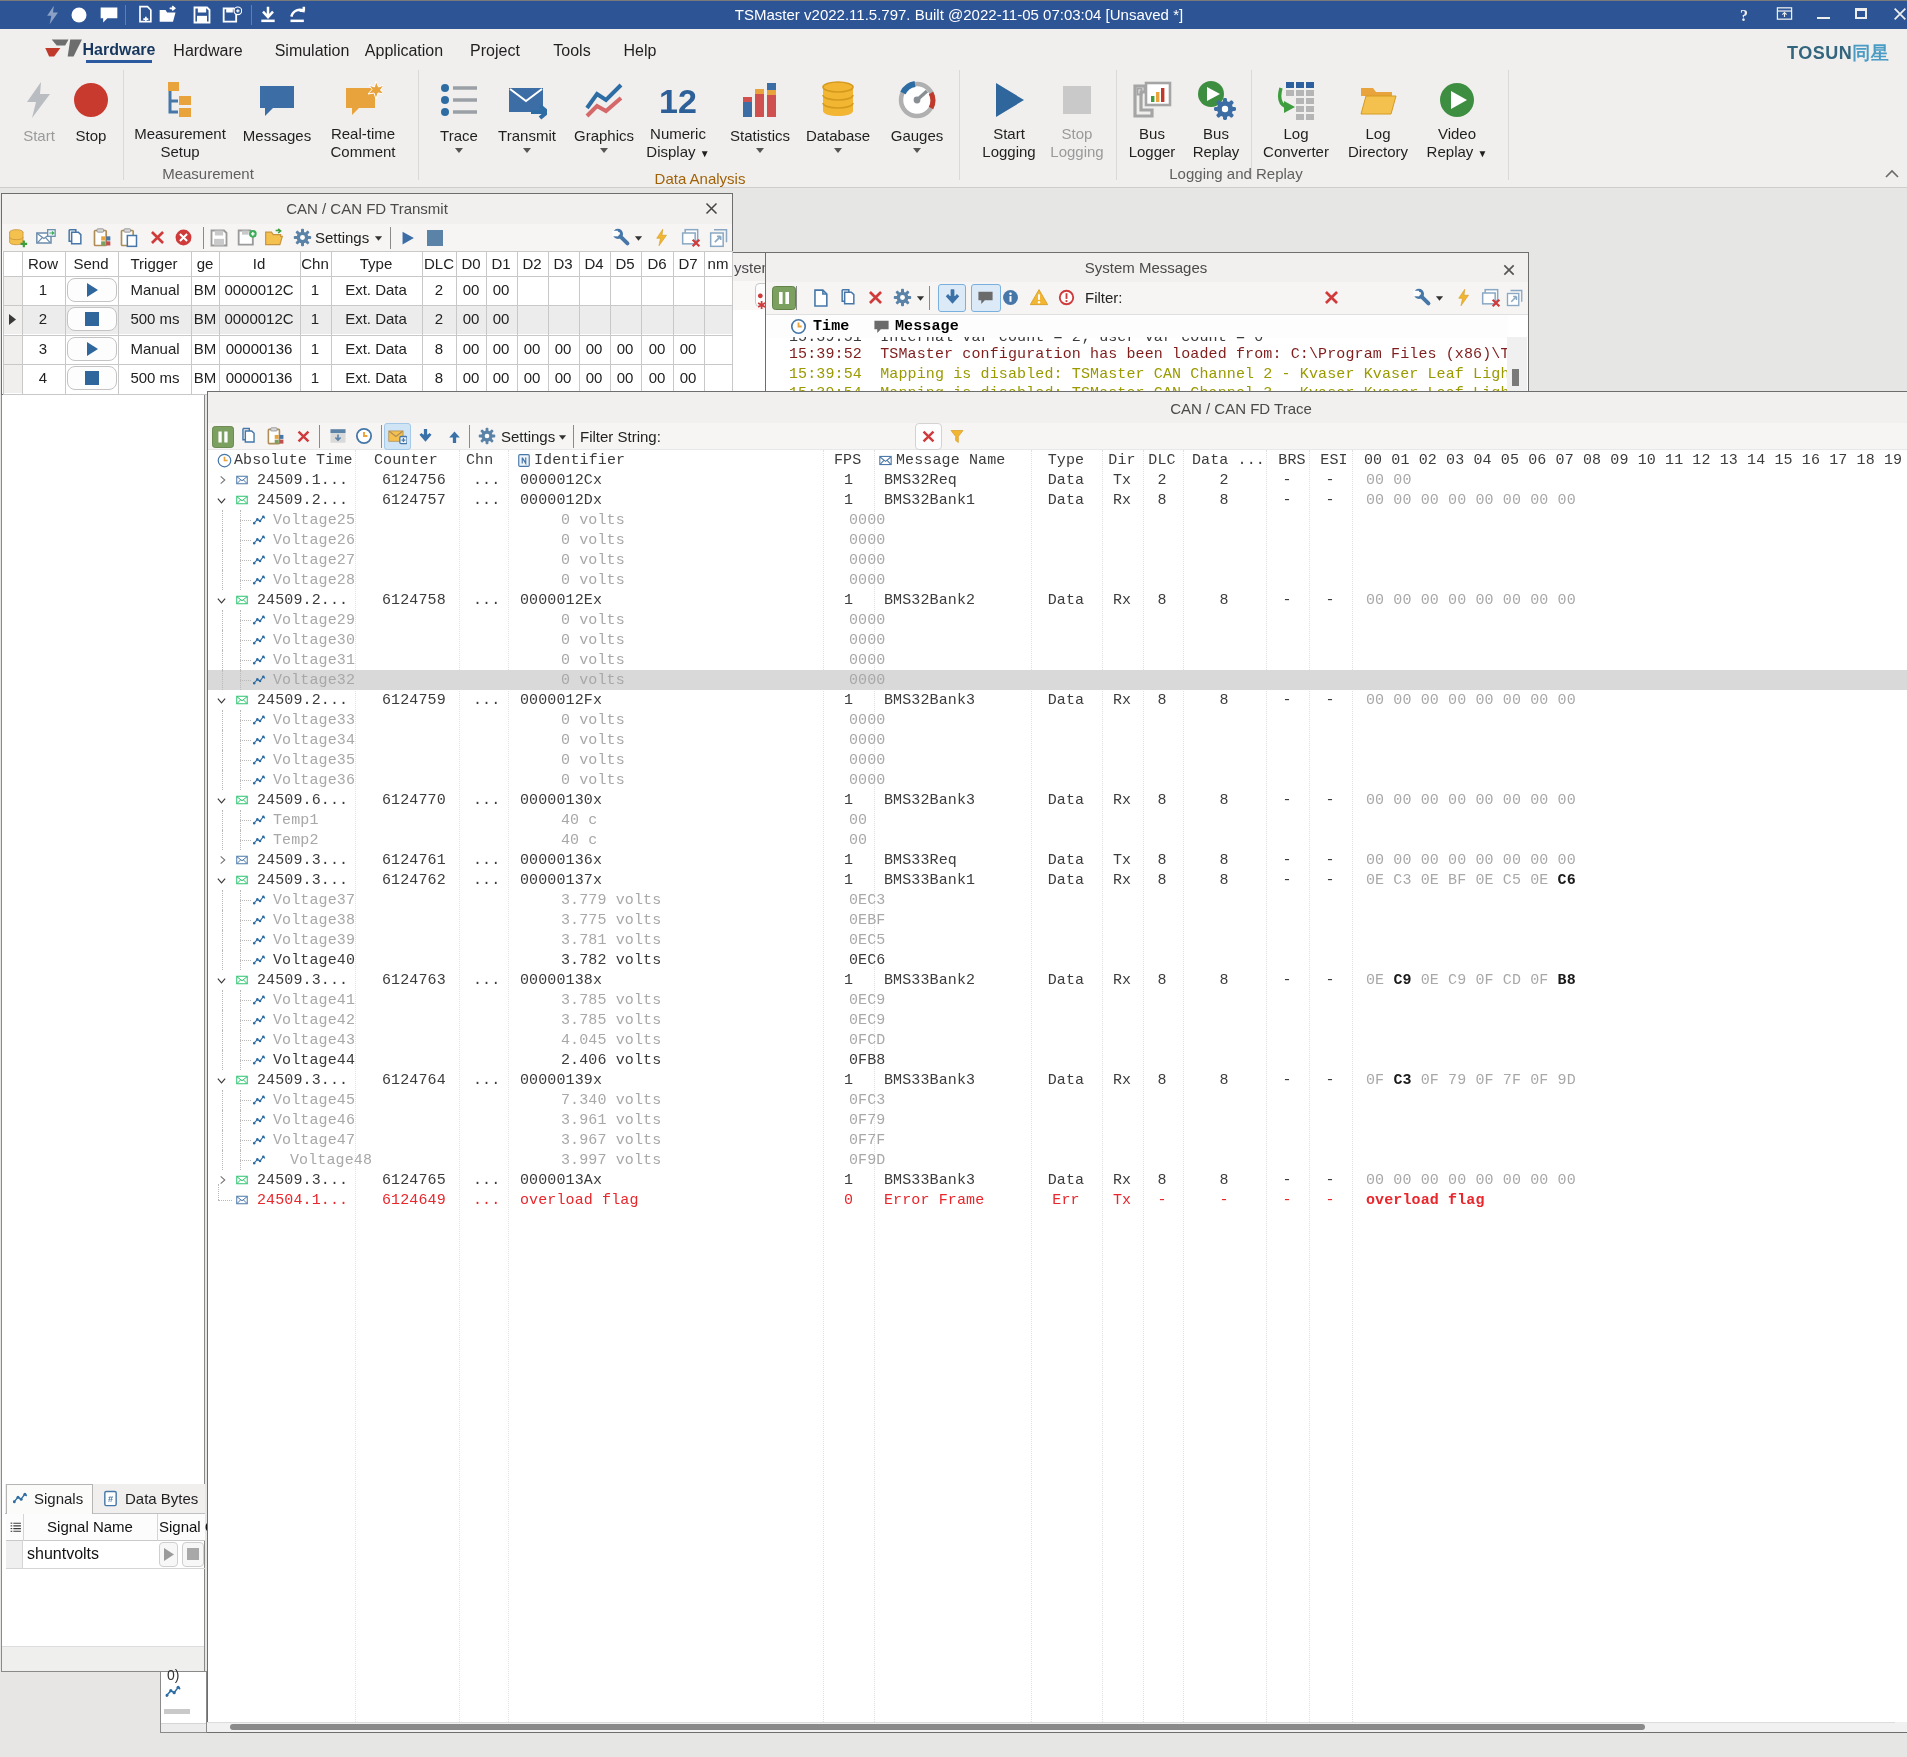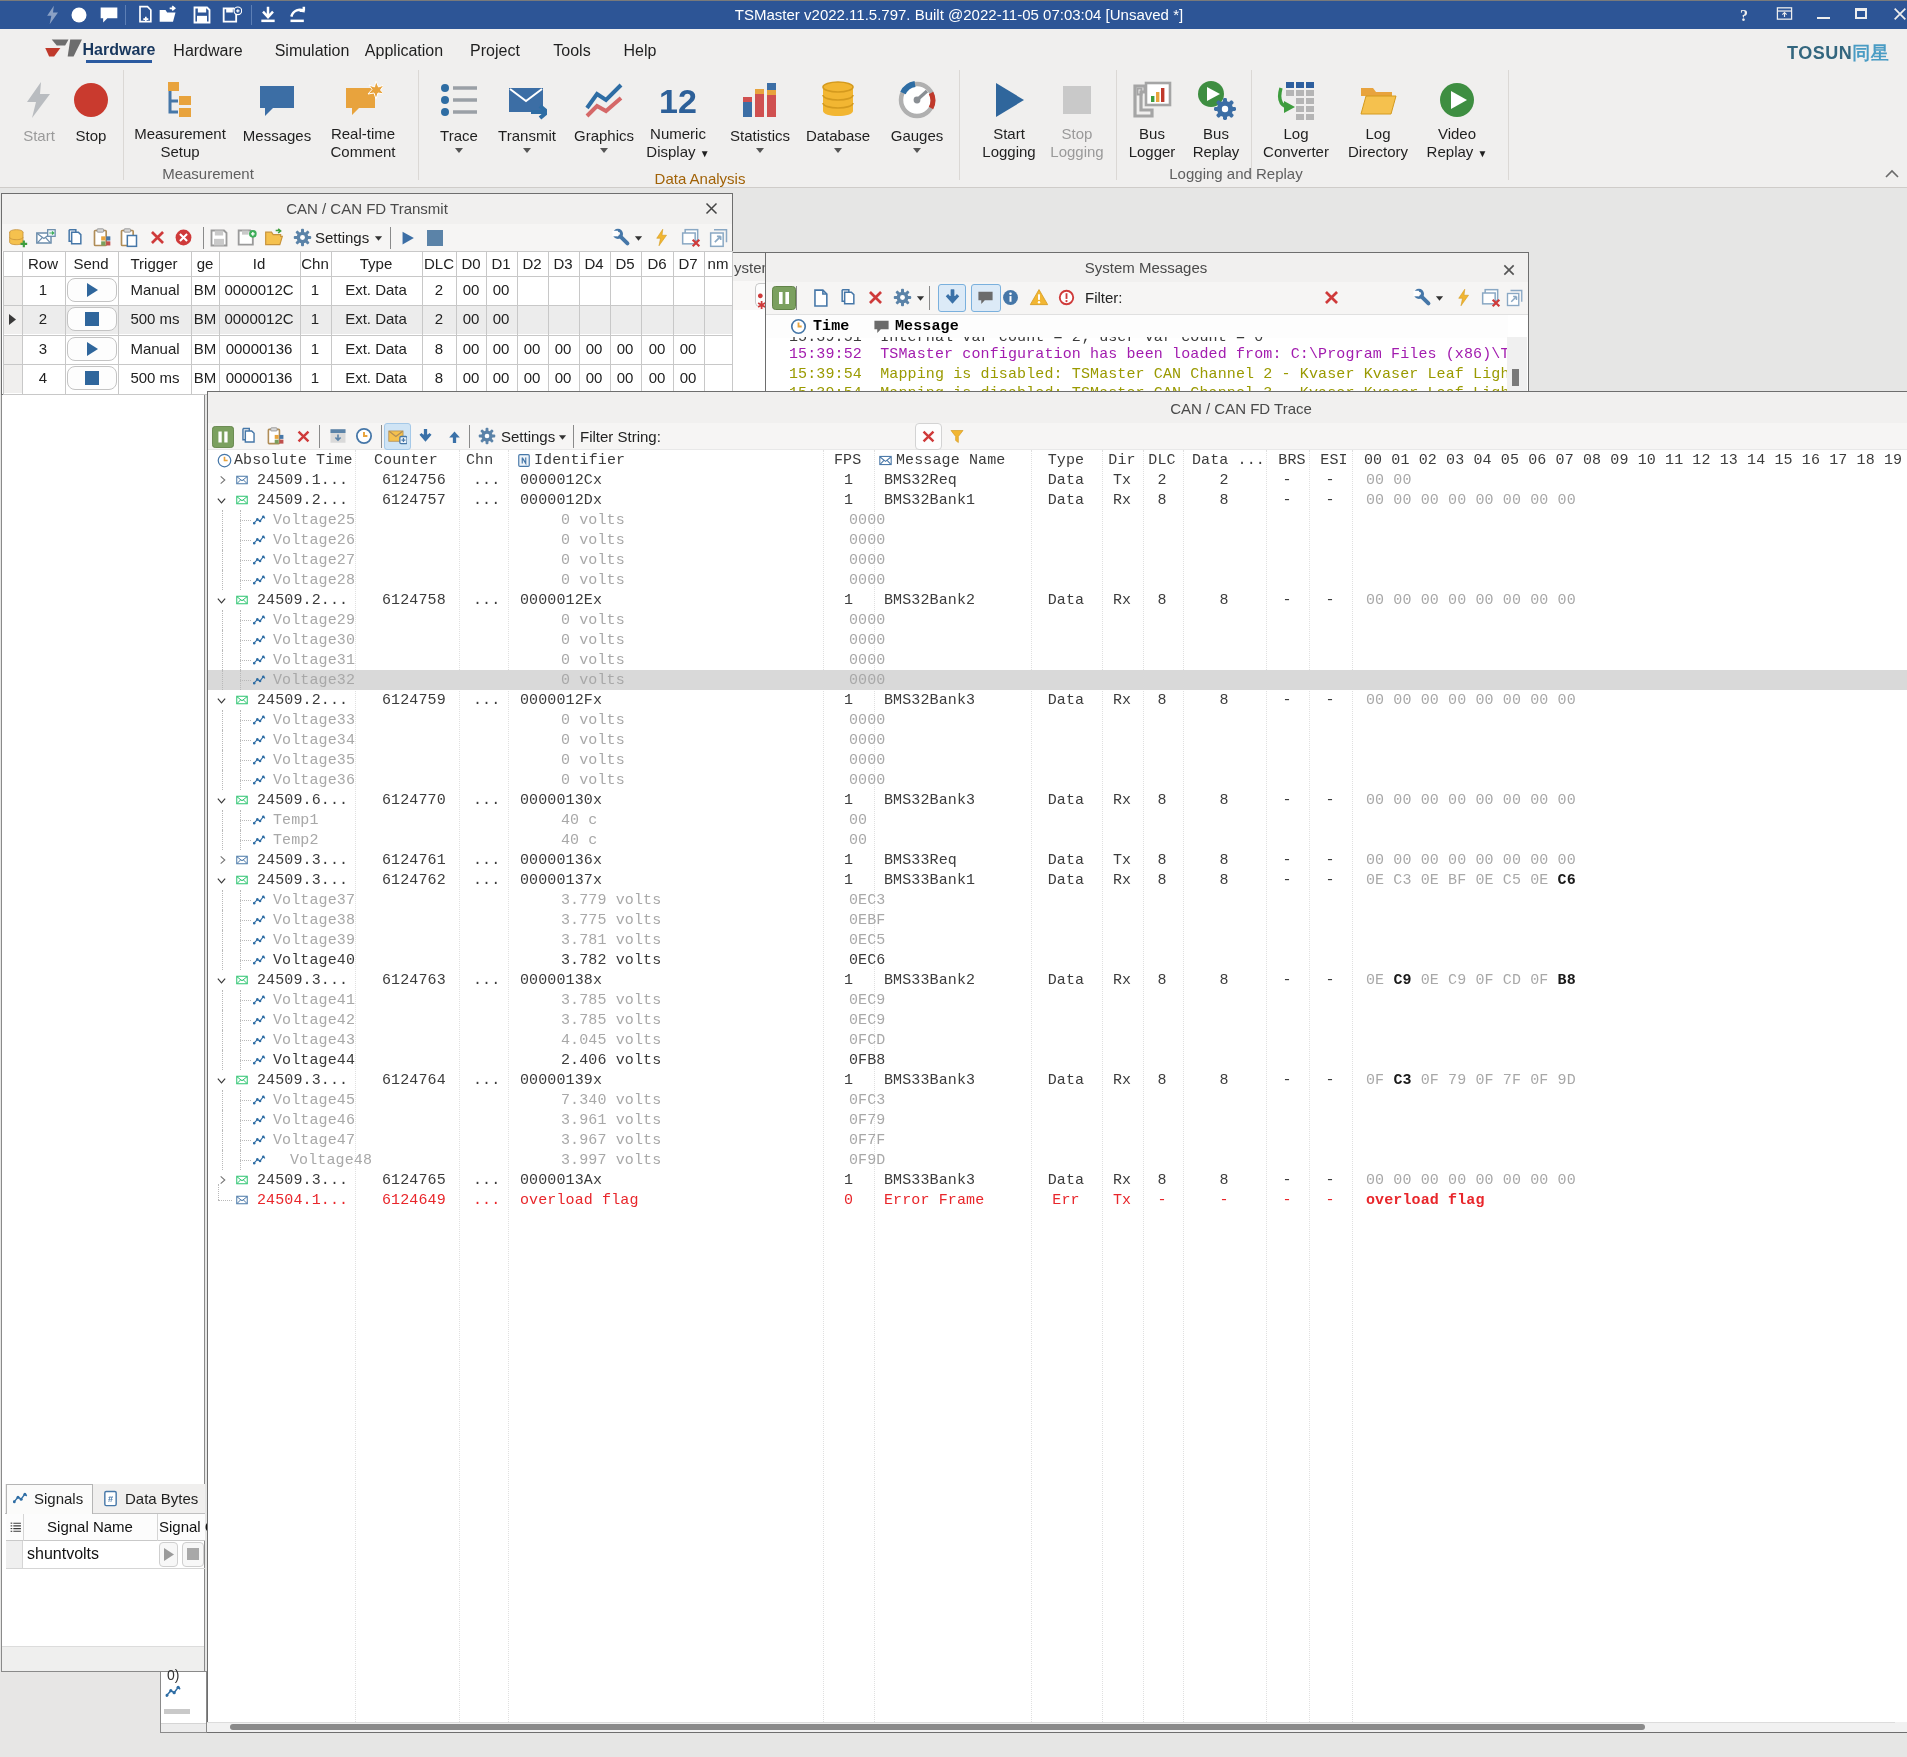--- a/index.html
+++ b/index.html
@@ -740,21 +740,21 @@
 <svg style="position:absolute;left:790px;top:318px;width:17px;height:17px;" viewBox="0 0 24 24">
       <use href="#clockg"></use>
     </svg>
 <div class="mono" style="position:absolute;left:813px;top:318px;"><b>Time</b></div>
 <svg style="position:absolute;left:873px;top:319px;width:17px;height:15px" viewBox="0 0 24 20">
       <path d="M2 2 H22 V14 H11 L6 19 V14 H2 Z" fill="#6b6b6b"></path>
     </svg>
 <div class="mono" style="position:absolute;left:895px;top:318px;"><b>Message</b></div>
 <div style="position:absolute;left:766px;top:337px;width:742px;height:59px;overflow:hidden;">
 <div class="mono" style="position:absolute;left:23px;top:-8px;color:#3a3a3a;">15:39:51&nbsp;&nbsp;Internal var count = 2; user var count = 0</div>
-<div class="mono" style="position:absolute;left:23px;top:9px;color:#a21caf;text-align:center;">15:39:52&nbsp;&nbsp;TSMaster configuration has been loaded from: C:\Program Files (x86)\T</div>
+<div class="mono" style="position:absolute;left:23px;top:9px;color:#7f1d1d;text-align:center;">15:39:52&nbsp;&nbsp;TSMaster configuration has been loaded from: C:\Program Files (x86)\T</div>
 <div class="mono" style="position:absolute;left:23px;top:29px;color:#9a9a00;">15:39:54&nbsp;&nbsp;Mapping is disabled: TSMaster CAN Channel 2 - Kvaser Kvaser Leaf Ligh</div>
 <div class="mono" style="position:absolute;left:23px;top:48px;color:#9a9a00;">15:39:54&nbsp;&nbsp;Mapping is disabled: TSMaster CAN Channel 3 - Kvaser Kvaser Leaf Ligh</div>
 </div>
 <div style="position:absolute;left:1507px;top:337px;width:20px;height:60px;background:#f0f0f0;"></div>
 <div style="position:absolute;left:1512px;top:369px;width:7px;height:17px;background:#7a7a7a;"></div>
 <div style="position:absolute;left:207px;top:391px;width:1700px;height:1342px;background:#fff;border:1px solid #6e6e6e;border-right:none;"></div>
 <div style="position:absolute;left:208px;top:392px;width:1699px;height:31px;background:#f1f0ef;"></div>
 <div style="position:absolute;left:1241px;top:400px;transform:translateX(-50%);white-space:nowrap;color:#4a4a4a;font-size:15px;">CAN / CAN FD Trace</div>
 <div style="position:absolute;left:208px;top:423px;width:1699px;height:27px;background:#f6f5f4;border-bottom:1px solid #e8e8e8;"></div>
 <svg style="position:absolute;left:212px;top:426px;width:22px;height:22px;" viewBox="0 0 24 24">

